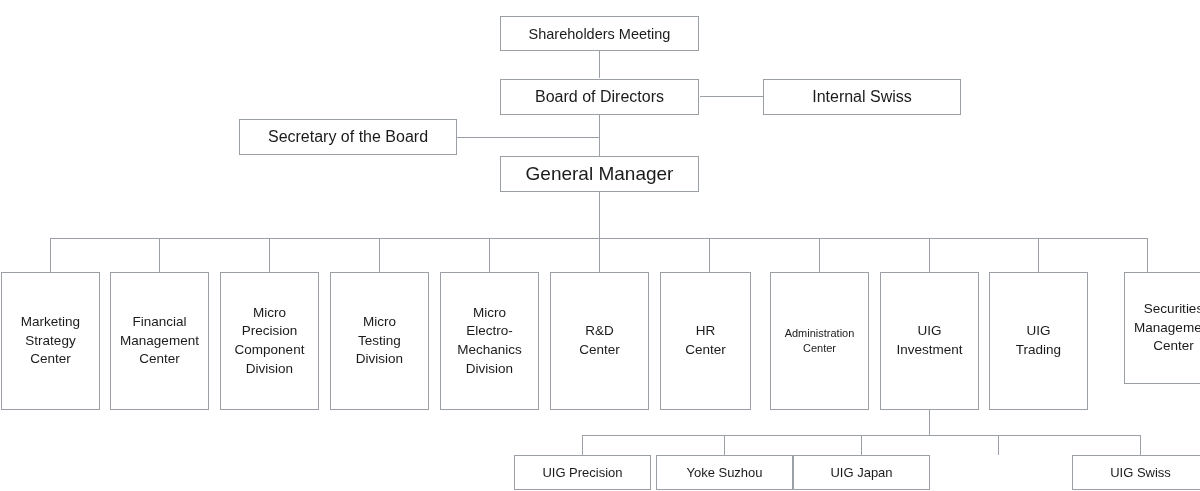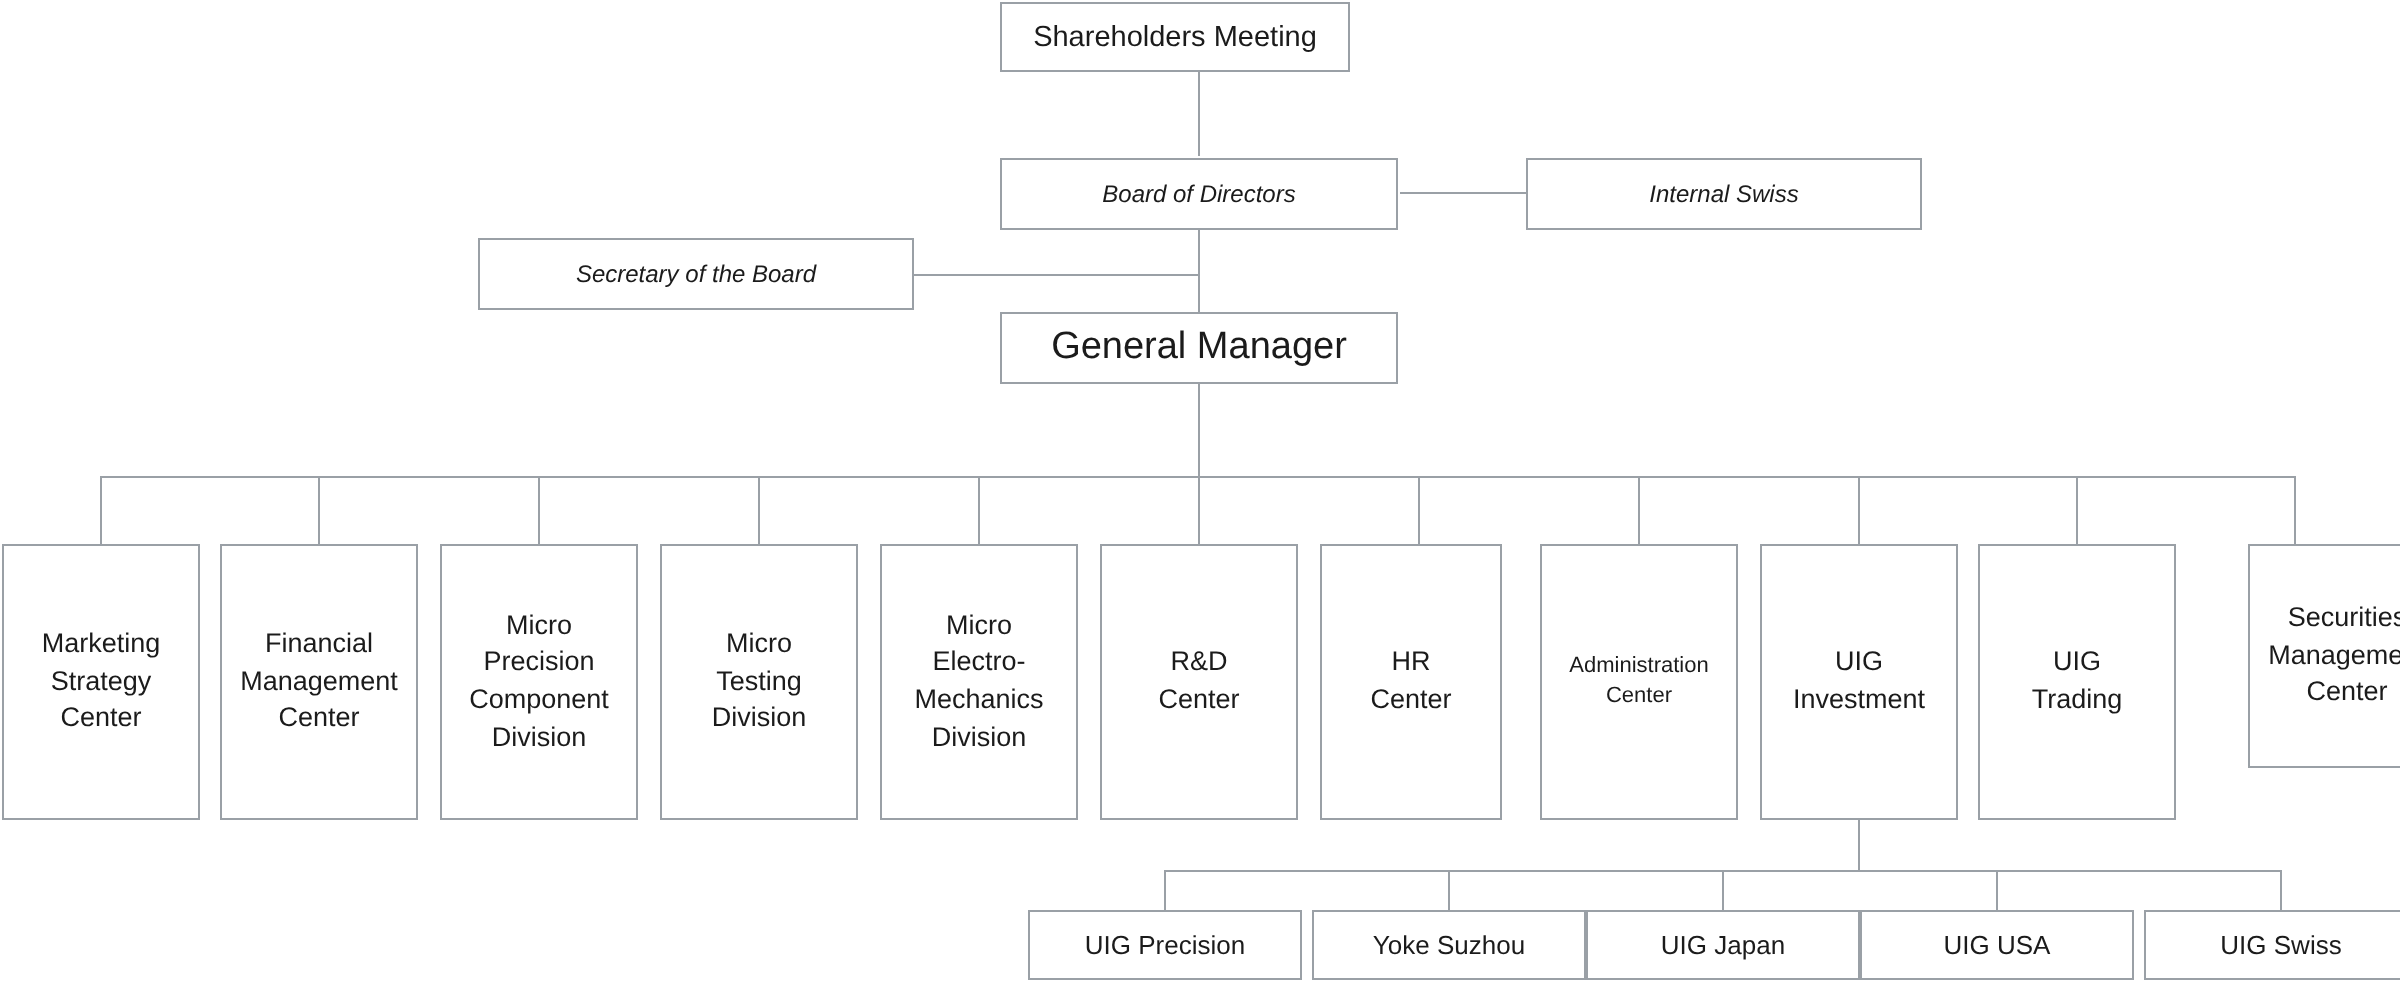--- a/index.html
+++ b/index.html
@@ -30,21 +30,21 @@
     line-height: 1.38;
     color: #1b1b1b;
     z-index: 2;
   }
   .node-label {
     display: block;
     padding: 0 4px;
     white-space: pre-line;
   }
   .lvl1 { font-size: 14.5px; }
-  .lvl2 { font-size: 12px; font-style: italic; }
+  .lvl2 { font-size: 16px; }
   .lvl3 { font-size: 19px; }
   .dept { font-size: 13.5px; }
   .dept-sm { font-size: 11px; }
   .sub  { font-size: 13px; }
   .connector {
     position: absolute;
     background: #9aa0a6;
     z-index: 1;
   }
   .v { width: 1px; }
@@ -80,21 +80,21 @@
   <div class="connector v" style="left:1147px; top:238px; height:34px;"></div>
 
   <div class="connector v" style="left:929px; top:410px; height:25px;"></div>
   <div class="connector h" style="left:582px; top:435px; width:558px;"></div>
   <div class="connector v" style="left:582px; top:435px; height:20px;"></div>
   <div class="connector v" style="left:724px; top:435px; height:20px;"></div>
   <div class="connector v" style="left:861px; top:435px; height:20px;"></div>
   <div class="connector v" style="left:998px; top:435px; height:20px;"></div>
   <div class="connector v" style="left:1140px; top:435px; height:20px;"></div>
 
-  <div class="node lvl1" style="left:500px; top:1px; width:175px; height:35px;">
+  <div class="node lvl1" style="left:500px; top:16px; width:199px; height:35px;">
     <span class="node-label">Shareholders Meeting</span>
   </div>
 
   <div class="node lvl2" style="left:500px; top:79px; width:199px; height:36px;">
     <span class="node-label">Board of Directors</span>
   </div>
 
   <div class="node lvl2" style="left:763px; top:79px; width:198px; height:36px;">
     <span class="node-label">Internal Swiss</span>
   </div>
@@ -162,20 +162,17 @@
 
   <div class="node sub" style="left:514px; top:455px; width:137px; height:35px;">
     <span class="node-label">UIG Precision</span>
   </div>
   <div class="node sub" style="left:656px; top:455px; width:137px; height:35px;">
     <span class="node-label">Yoke Suzhou</span>
   </div>
   <div class="node sub" style="left:793px; top:455px; width:137px; height:35px;">
     <span class="node-label">UIG Japan</span>
   </div>
-  <div class="node sub" style="left:930px; top:455px; width:137px; height:35px;">
-    <span class="node-label">UIG USA</span>
-  </div>
   <div class="node sub" style="left:1072px; top:455px; width:137px; height:35px;">
     <span class="node-label">UIG Swiss</span>
   </div>
 
 </div>
 
 </body></html>

